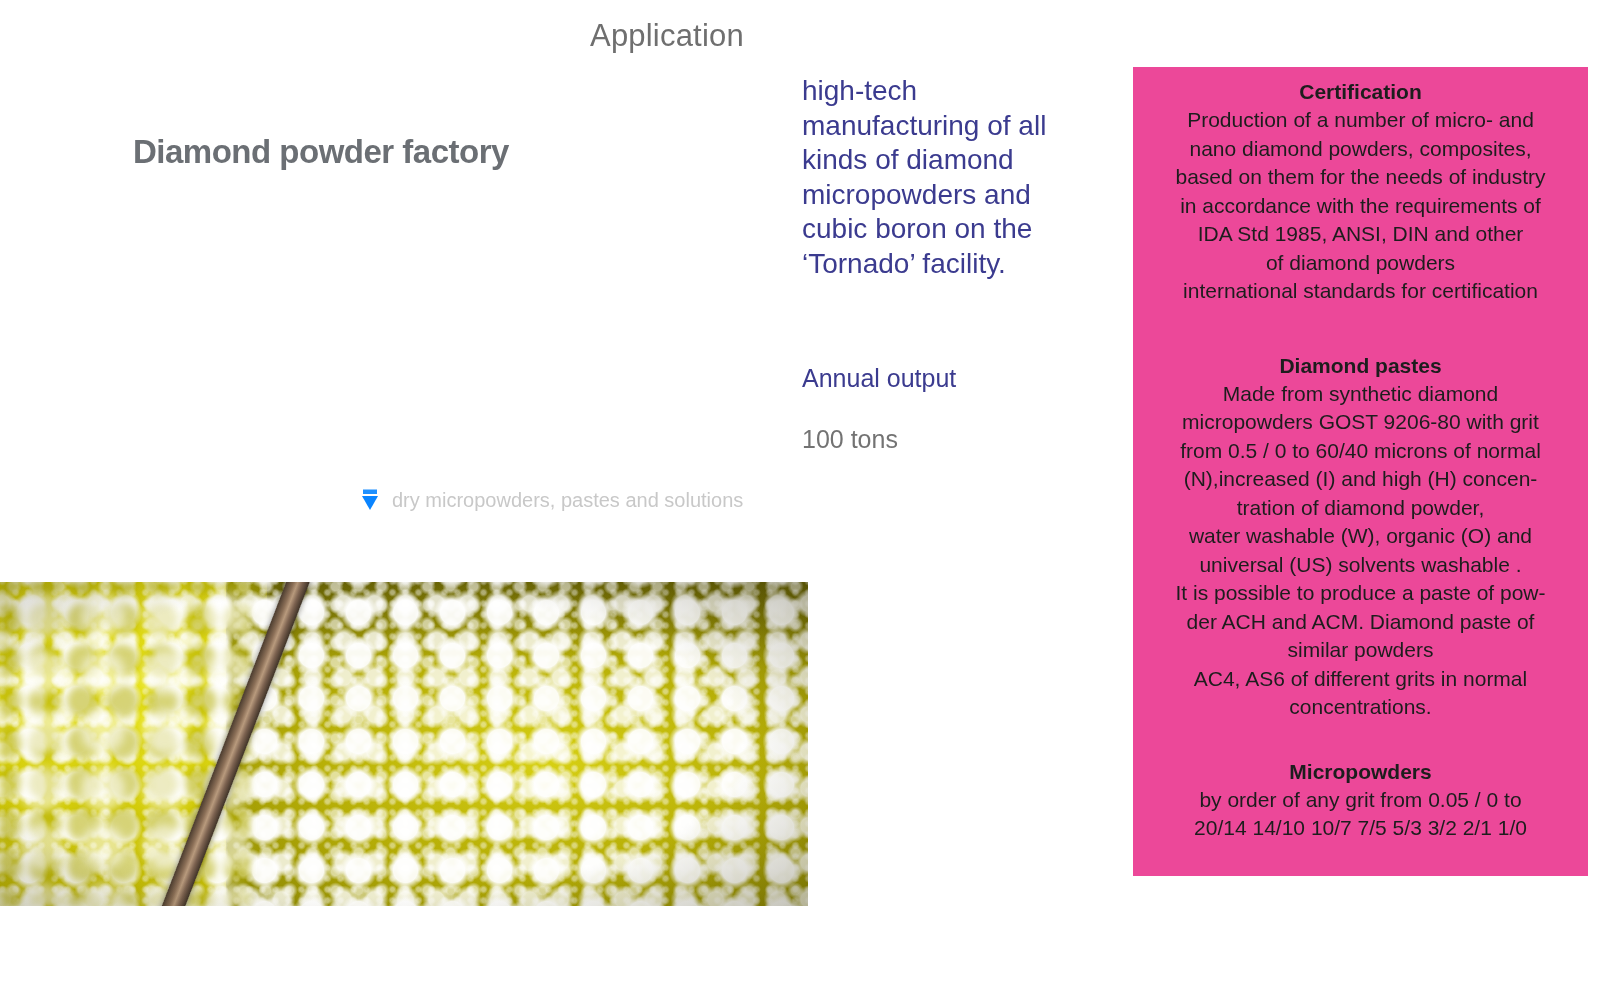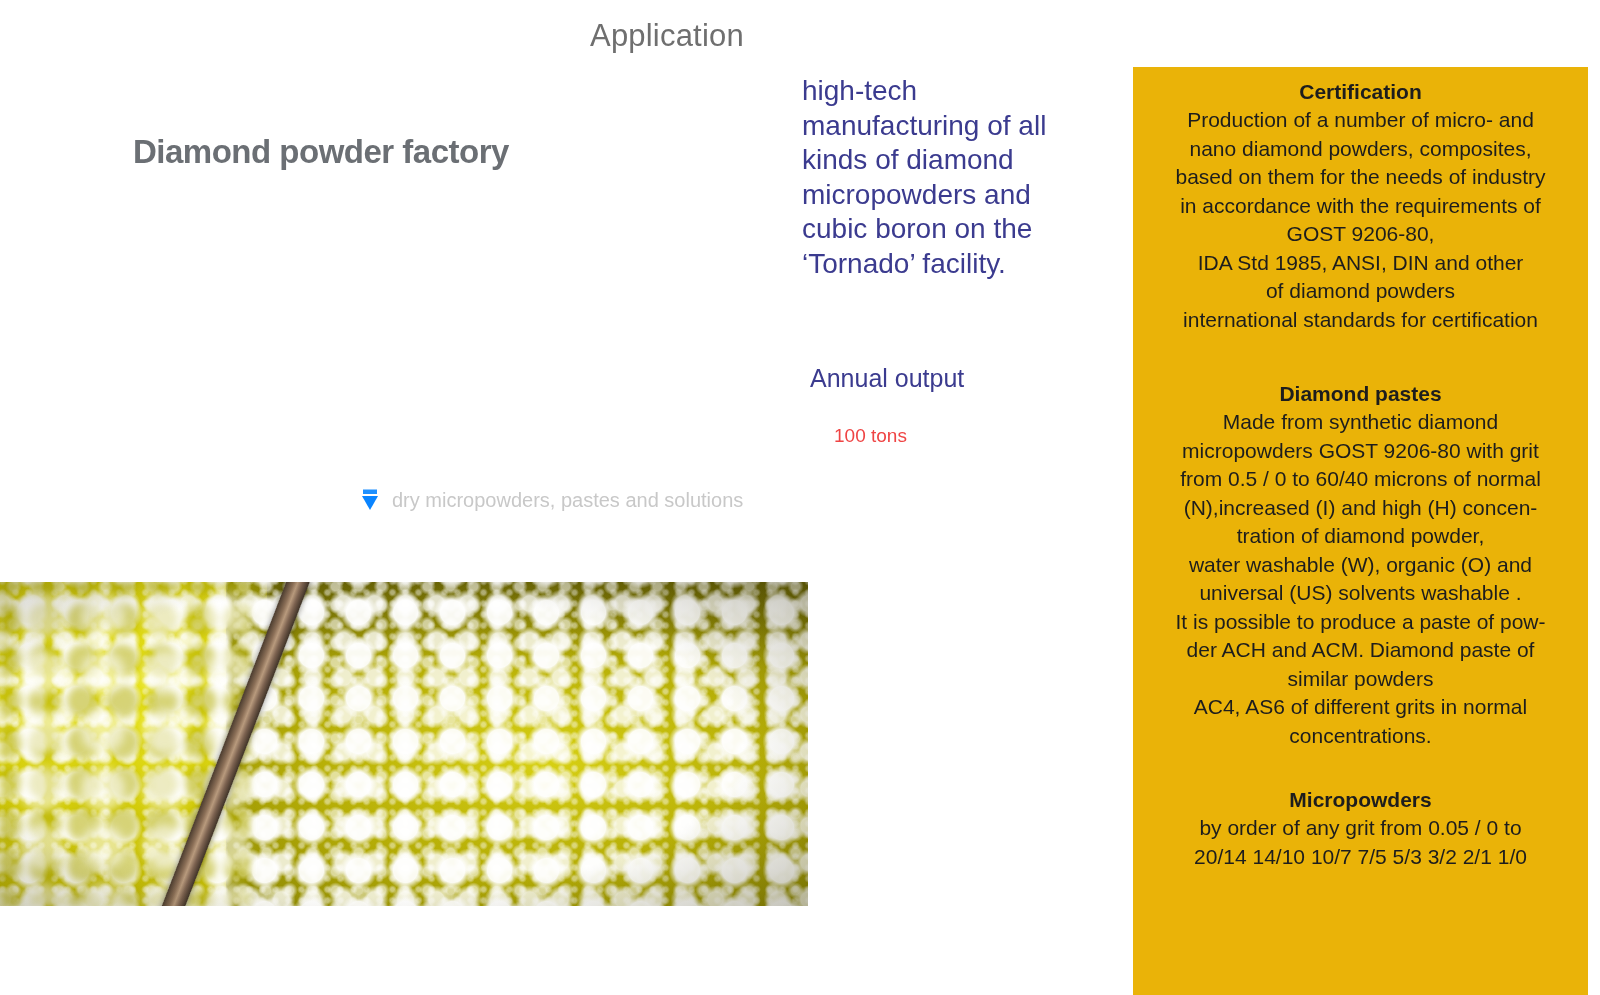--- a/index.html
+++ b/index.html
@@ -53,28 +53,27 @@
   }
   .blue-col .para-desc { margin: 0; }
 
   .annual-label {
     position: absolute;
     left: 802px;
     top: 364px;
     font-size: 25px;
     color: #3b3b8f;
     white-space: nowrap;
-    margin-left: 8px;
   }
   .annual-value {
     position: absolute;
-    left: 834px;
+    left: 802px;
     top: 425px;
-    font-size: 19px;
-    color: #ef4444;
+    font-size: 25px;
+    color: #737373;
     white-space: nowrap;
   }
 
   
   .bullet-row {
     position: absolute;
     left: 361px;
     top: 486px;
     width: 440px;
   }
@@ -165,22 +164,22 @@
     inset: 0;
     background: radial-gradient(ellipse 85% 85% at 45% 50%, rgba(0,0,0,0) 55%, rgba(40,36,4,.38) 100%);
   }
 
   
   .info-panel {
     position: absolute;
     left: 1133px;
     top: 67px;
     width: 455px;
-    height: 928px;
-    background: #eab308;
+    height: 809px;
+    background: #ec4899;
     box-sizing: border-box;
     padding: 11px 6px 12px 6px;
   }
   .info-section { margin: 0 0 0 0; }
   .info-heading {
     margin: 0;
     font-size: 21px;
     font-weight: bold;
     color: #1d1d1d;
     text-align: center;
@@ -230,21 +229,20 @@
 </div>
 
 <div class="info-panel">
 
   <div class="info-section">
     <div class="info-heading">Certification</div>
     <div class="info-body">Production of a number of micro- and</div>
     <div class="info-body">nano diamond powders, composites,</div>
     <div class="info-body">based on them for the needs of industry</div>
     <div class="info-body">in accordance with the requirements of</div>
-    <div class="info-body">GOST 9206-80,</div>
     <div class="info-body">IDA Std 1985, ANSI, DIN and other</div>
     <div class="info-body">of diamond powders</div>
     <div class="info-body">international standards for certification</div>
   </div>
 
   <div class="sec-gap-large"></div>
 
   <div class="info-section">
     <div class="info-heading">Diamond pastes</div>
     <div class="info-body">Made from synthetic diamond</div>

